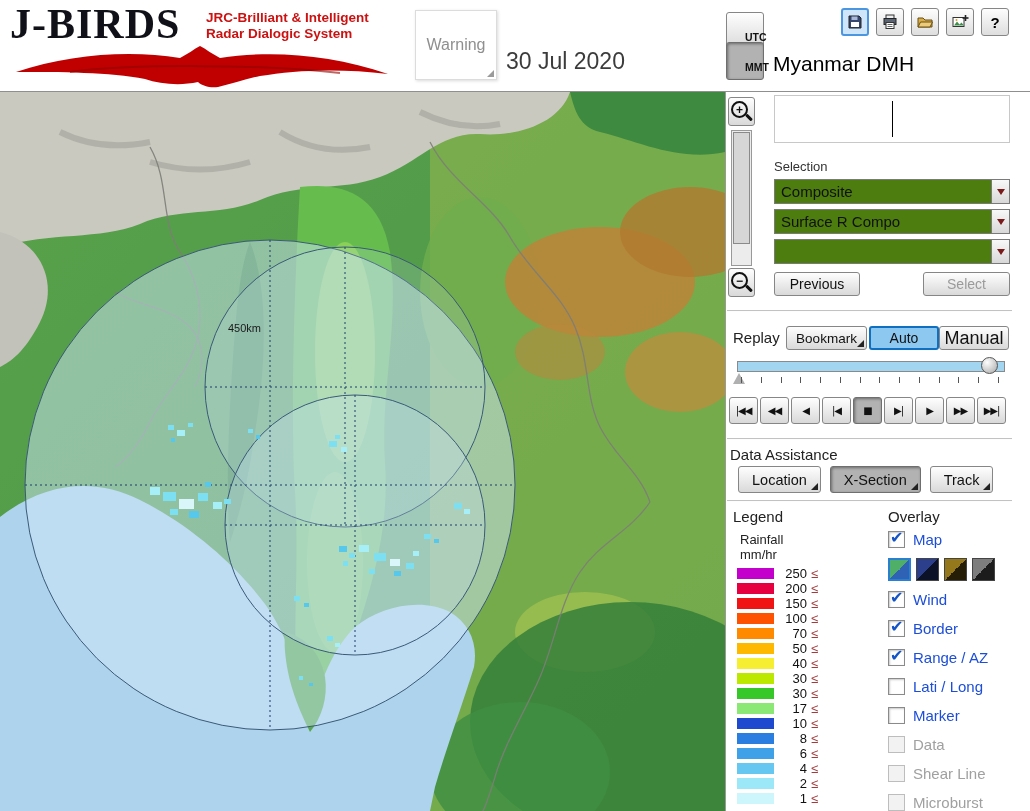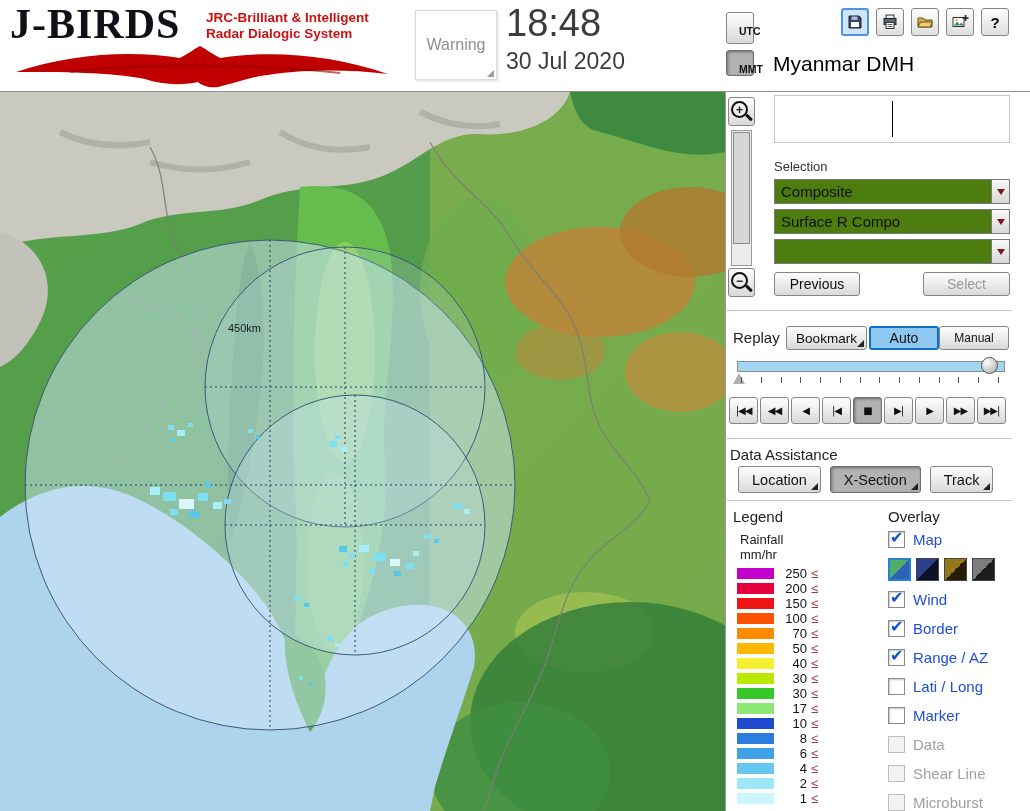--- a/index.html
+++ b/index.html
@@ -18,23 +18,23 @@
   
   .header{position:absolute;left:0;top:0;width:1030px;height:92px;background:#fff;border-bottom:1px solid #8f8f8f}
   .logo{position:absolute;left:10px;top:2px;width:400px;height:88px}
   .logo-title{font-family:"Liberation Serif","DejaVu Serif",serif;font-weight:bold;font-size:42px;line-height:44px;letter-spacing:1px;color:#101018}
   .logo-subs{position:absolute;left:196px;top:8px;display:flex;flex-direction:column;color:#cc1111;font-weight:bold;font-size:13.5px;line-height:16px;white-space:nowrap}
   .eagle{position:absolute;left:0;top:44px}
   .warn{left:415px;top:10px;width:82px;height:70px;background:#fff;border:1px solid #dcdcdc;color:#8f8f8f;font-size:16px;box-shadow:1px 1px 3px rgba(0,0,0,.15)}
   .warn::after{border-bottom-color:#9a9a9a}
   .time{left:506px;top:2px;font-size:38px;color:#3c3c3c}
   .date{left:506px;top:48px;font-size:23px;color:#3c3c3c}
-  .tzbtn{left:726px;width:28px;font-size:10.5px;font-weight:bold;padding:12px}
+  .tzbtn{left:726px;width:28px;font-size:10.5px;font-weight:bold;padding:18px}
   .utc{top:12px;height:32px}
-  .mmt{top:50px;height:20px}
+  .mmt{top:42px;height:20px}
   .icon-btn{top:8px;width:28px;height:28px;background:linear-gradient(#fdfdfd,#dedede);border:1px solid #868686;border-radius:3px;display:flex;align-items:center;justify-content:center;padding:0}
   .icon-btn.selected{background:#cfe6fa;border:2px solid #4a96e0}
   .org{left:773px;top:52px;font-size:21px;color:#000}
 
   
   .map-area{position:absolute;left:0;top:92px;width:725px;height:719px;overflow:hidden;background:#5aa24a}
   .panel{position:absolute;left:725px;top:92px;width:305px;height:719px;background:#fff;border-left:1px solid #9a9a9a}
   .zoom-btn{width:27px;height:29px;padding:0;display:flex;align-items:center;justify-content:center}
   .zin{left:728px;top:97px}.zout{left:728px;top:268px}
   .mag{position:relative;width:17px;height:17px;border:2px solid #111;border-radius:50%;display:flex;align-items:center;justify-content:center;font-size:12px;font-weight:bold;line-height:1;margin:0 4px 4px 0}
@@ -54,21 +54,21 @@
   .selbtn{left:923px;top:272px;width:87px;height:24px;font-size:14px;color:#9a9a9a}
 
   .sep{height:2px;border-top:1px solid #c2c2c2;border-bottom:1px solid #fdfdfd}
   .sep1{left:727px;top:310px;width:285px}
   .sep2{left:727px;top:438px;width:285px}
   .sep3{left:727px;top:500px;width:285px}
 
   .replay-label{left:733px;top:329px;font-size:15px;color:#222}
   .bookmark{left:786px;top:326px;width:81px;height:24px;font-size:13.5px}
   .auto{left:869px;top:326px;width:70px;height:24px;font-size:14px}
-  .manual{left:939px;top:326px;width:70px;height:24px;font-size:12px}
+  .manual{left:939px;top:326px;width:70px;height:24px;font-size:18px}
 
   .sl-track{left:737px;top:361px;width:268px;height:11px;background:#a2d6f0;border:1px solid #8a8a8a}
   .sl-knob{left:981px;top:357px;width:17px;height:17px;border-radius:50%;background:radial-gradient(circle at 35% 30%,#fdfdfd,#a8a8a8);border:1px solid #555}
   .sl-tri{left:733px;top:373px;width:0;height:0;border-left:6px solid transparent;border-right:6px solid transparent;border-bottom:11px solid #b0b0b0}
   .ticks{left:741px;top:377px;width:258px;height:6px;display:flex;justify-content:space-between}
   .tick{width:1px;height:6px;background:#555}
 
   .playback{left:729px;top:397px;display:flex;gap:2px}
   .pb{width:29px;height:27px;font-size:10px;font-family:"DejaVu Sans",sans-serif;display:flex;align-items:center;justify-content:center;padding:0;letter-spacing:-1px}
 
@@ -110,21 +110,20 @@
         <span>Radar  Dialogic  System</span>
       </div>
       <svg class="eagle" width="385" height="42" viewBox="0 0 385 42">
         <path d="M6,26 C60,8 120,4 170,12 C178,8 184,3 190,0 C196,3 202,8 210,12 C260,4 320,8 378,28 C330,22 285,24 250,30 C235,33 222,38 208,41 C200,42 192,40 188,36 C170,40 150,38 135,33 C100,26 50,26 6,26 Z" fill="#c00000"></path>
         <path d="M60,26 C120,18 250,18 330,27" stroke="#8f0000" stroke-width="2" fill="none" opacity=".6"></path>
       </svg>
     </div>
 
     <button class="abs warn corner"><span>Warning</span></button>
 
-    <div class="abs time">18:48</div>
     <div class="abs date">30 Jul 2020</div>
 
     <button class="abs btn tzbtn utc">UTC</button>
     <button class="abs btn tzbtn mmt pressed">MMT</button>
 
     <button class="abs icon-btn selected" style="left:841px">
       <svg width="18" height="18" viewBox="0 0 18 18">
           <path d="M3,3 h10 l2,2 v10 h-12 z" fill="#35476e" stroke="#222" stroke-width="1"></path>
           <rect x="5.5" y="3.5" width="6" height="3.5" fill="#aab8d8"></rect>
           <rect x="5" y="9" width="8" height="5" fill="#fff"></rect>

